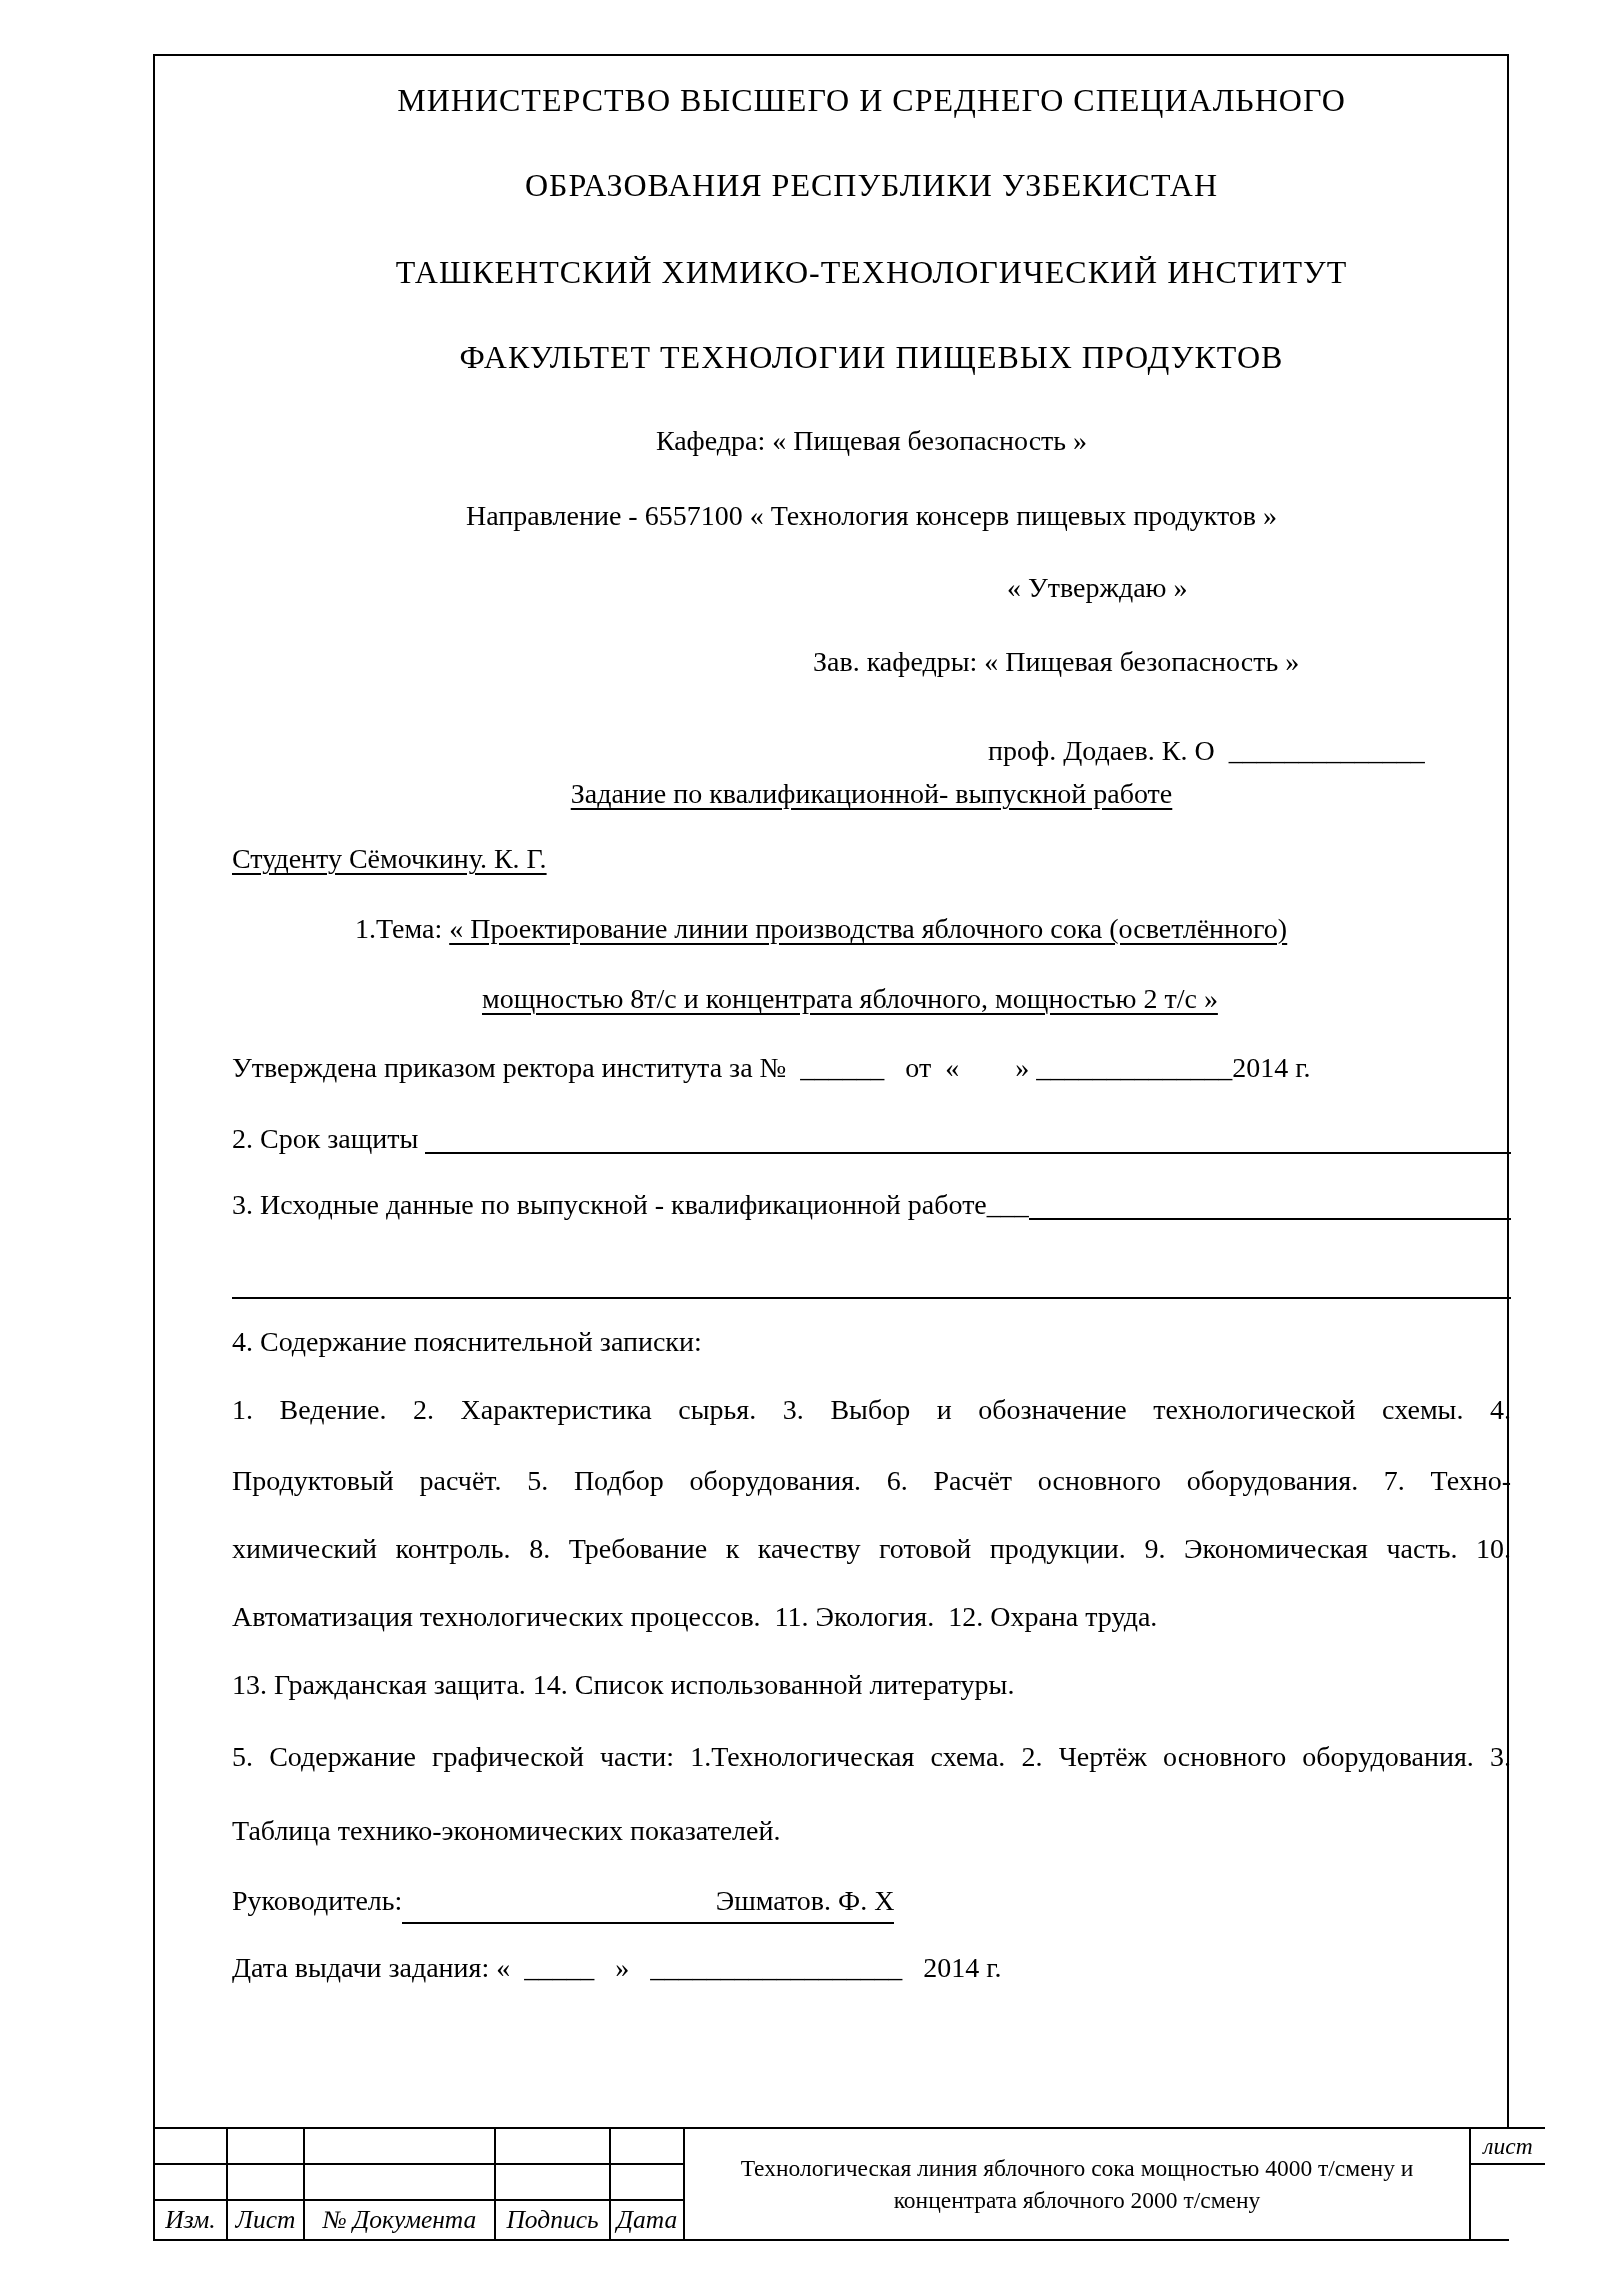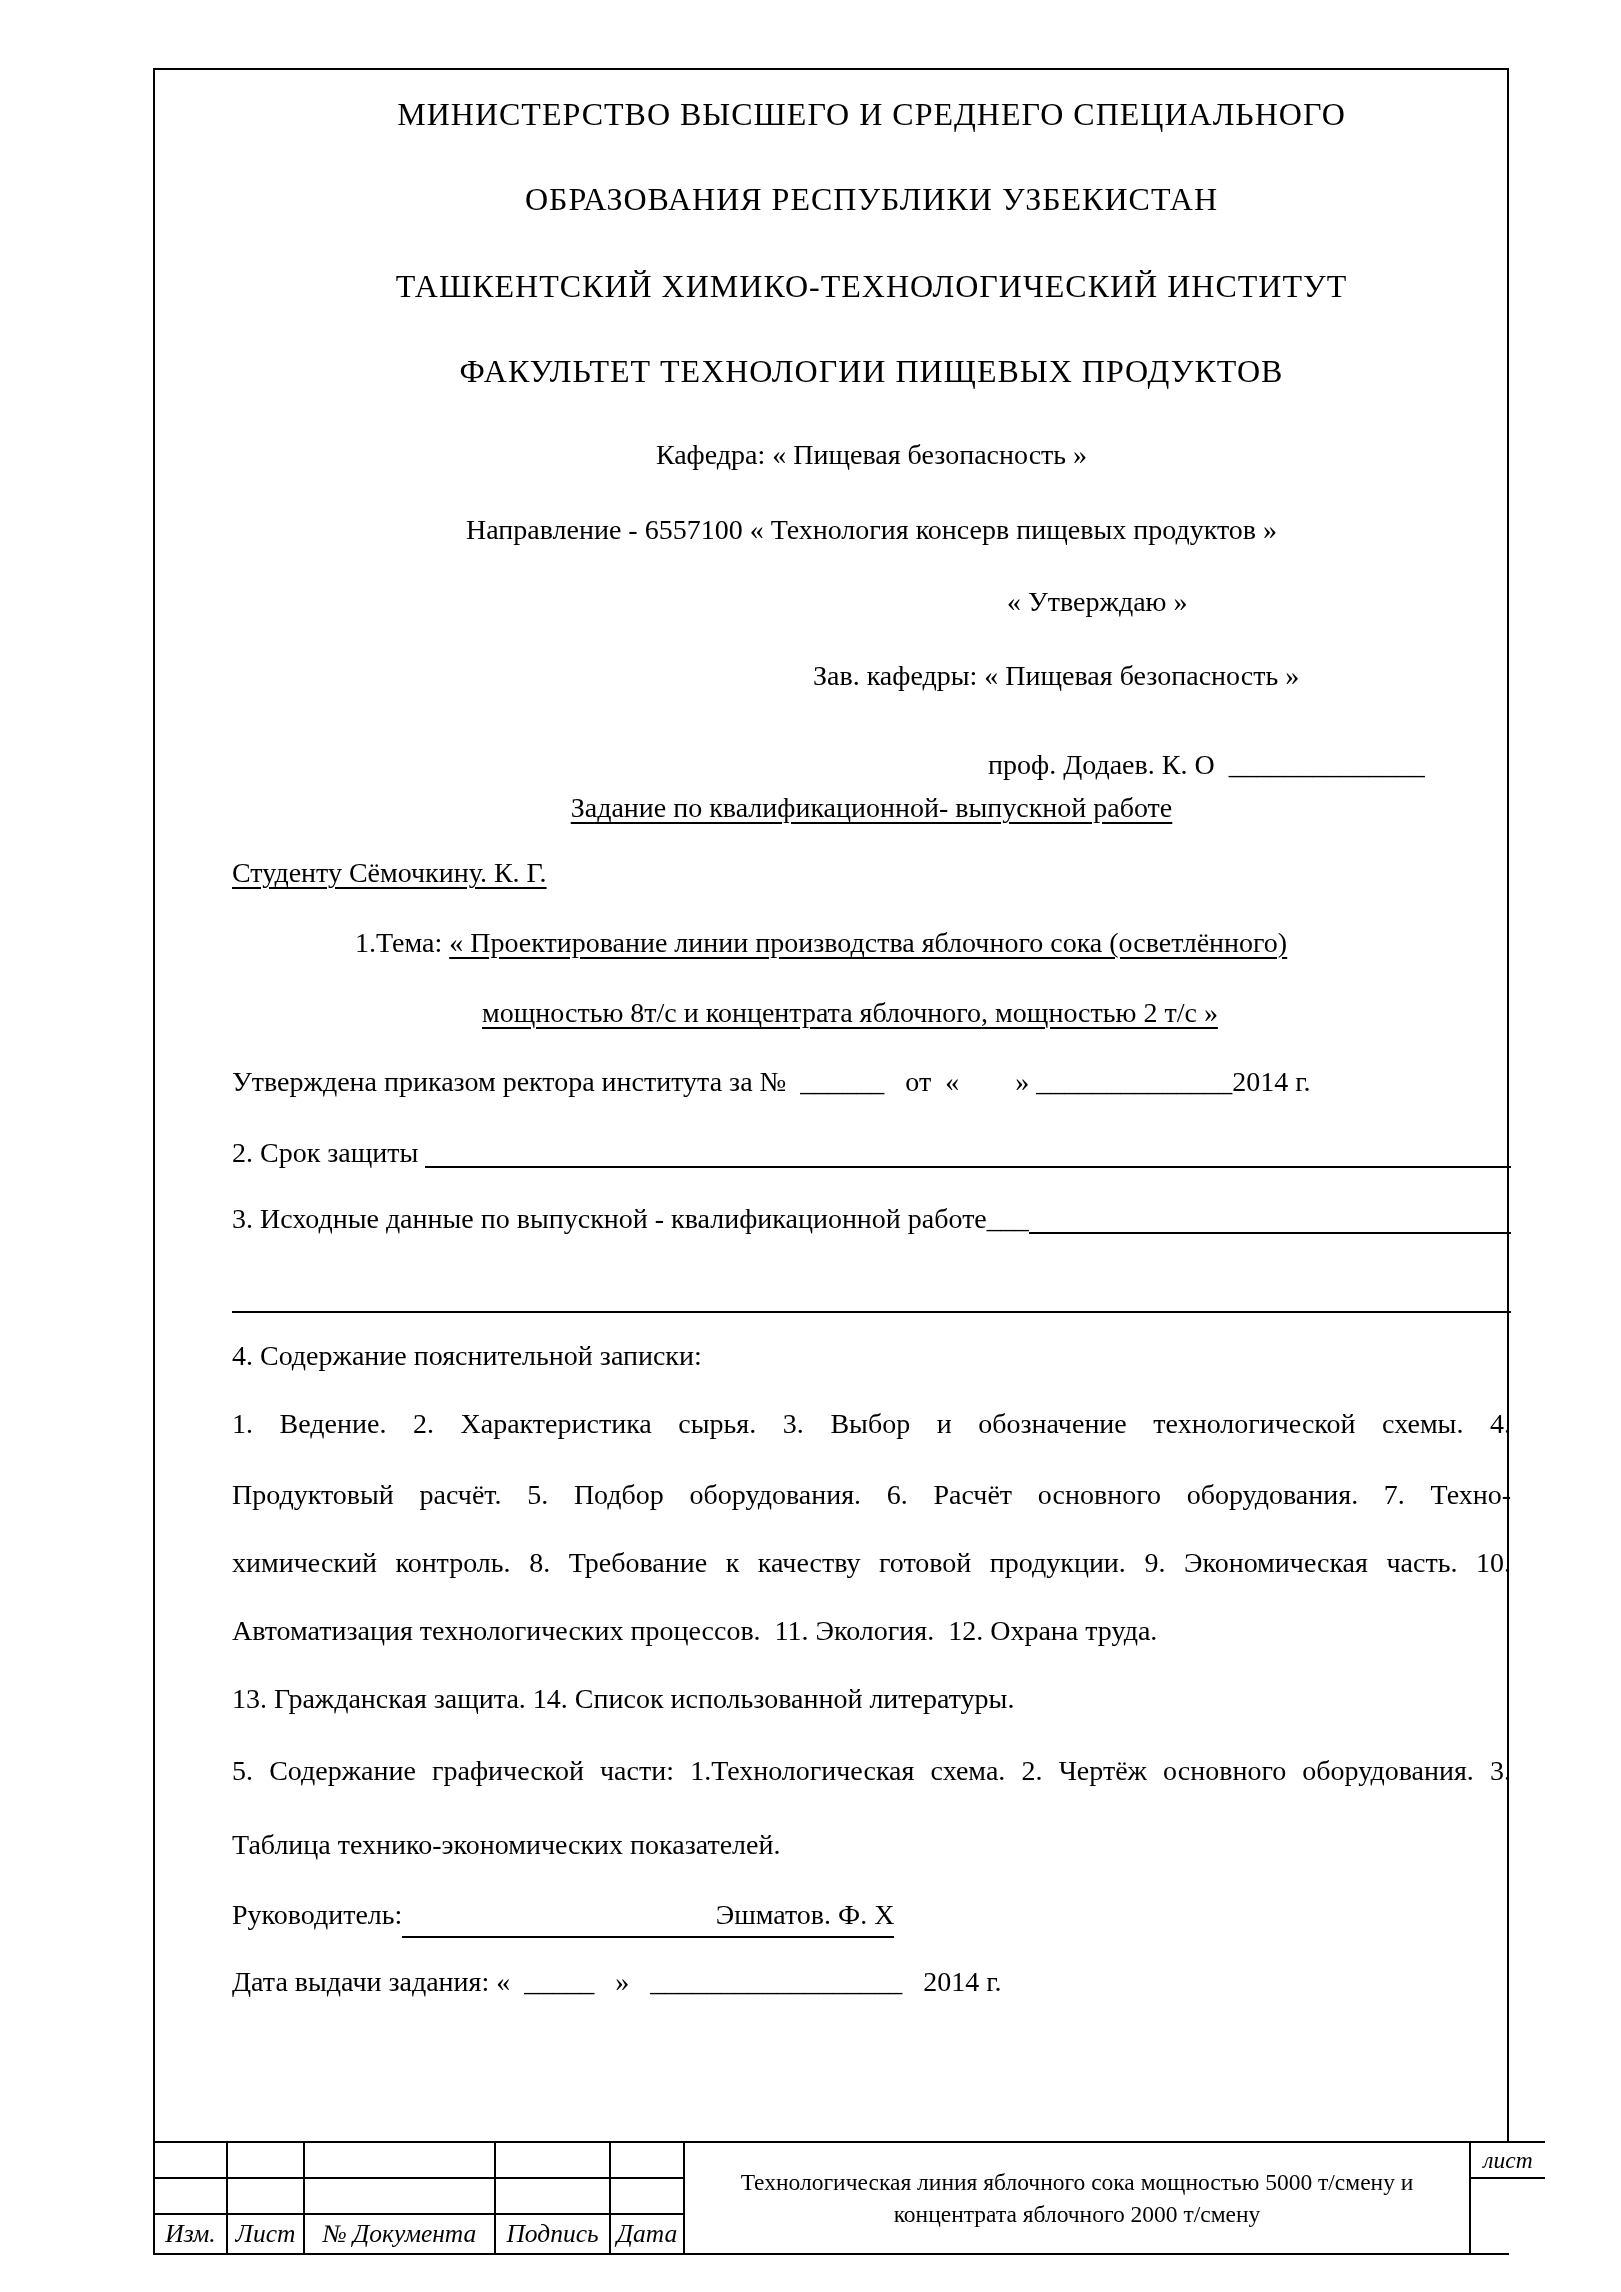--- a/index.html
+++ b/index.html
@@ -5,21 +5,21 @@
   html,body { margin:0; padding:0; }
   body {
     width:1621px; height:2293px;
     background:#ffffff;
     font-family:"Liberation Serif", serif;
     color:#000;
     position:relative;
     overflow:hidden;
   }
   .frame {
-    position:absolute; left:153px; top:68px;
+    position:absolute; left:153px; top:54px;
     width:1356px; height:2187px;
     border:2.9px solid #000;
     box-sizing:border-box;
   }
   .content {
     position:absolute; left:77px; top:0;
     width:1279px; height:100%;
   }
   .ln {
     position:absolute; left:0; width:100%;
@@ -145,21 +145,21 @@
     <div class="cell" style="grid-column:4; grid-row:2;"></div>
     <div class="cell" style="grid-column:5; grid-row:2;"></div>
 
     <div class="cell r3 lbl" style="grid-column:1; grid-row:3;">Изм.</div>
     <div class="cell r3 lbl" style="grid-column:2; grid-row:3;">Лист</div>
     <div class="cell r3 lbl" style="grid-column:3; grid-row:3;">№ Документа</div>
     <div class="cell r3 lbl" style="grid-column:4; grid-row:3;">Подпись</div>
     <div class="cell r3 lbl" style="grid-column:5; grid-row:3;">Дата</div>
 
     <div class="tb-title">
-      <div>Технологическая линия яблочного сока мощностью 5000 т/смену и</div>
+      <div>Технологическая линия яблочного сока мощностью 4000 т/смену и</div>
       <div>концентрата яблочного 2000 т/смену</div>
     </div>
 
     <div class="tb-sheet">лист</div>
     <div class="tb-sheet-empty"></div>
   </div>
 </div>
 
 
 </body></html>

